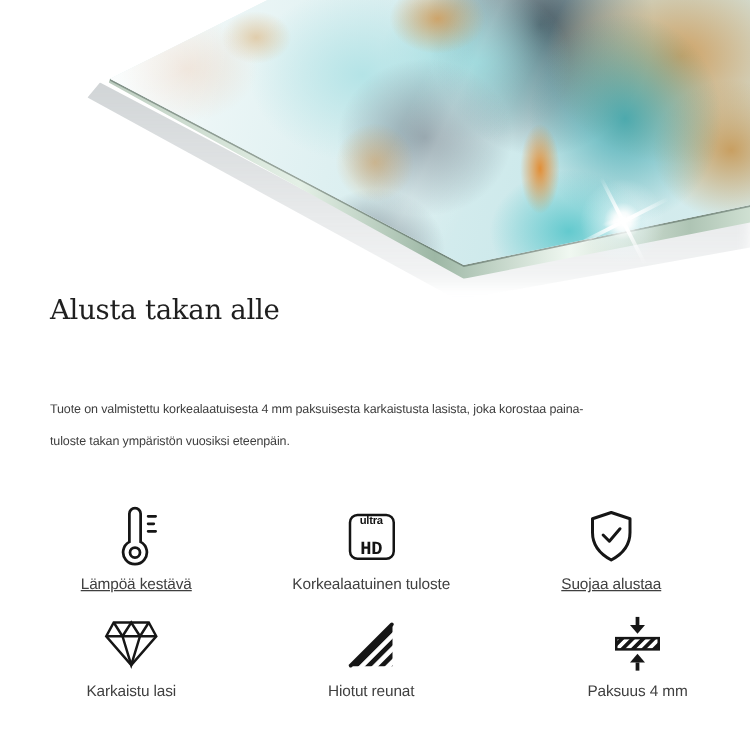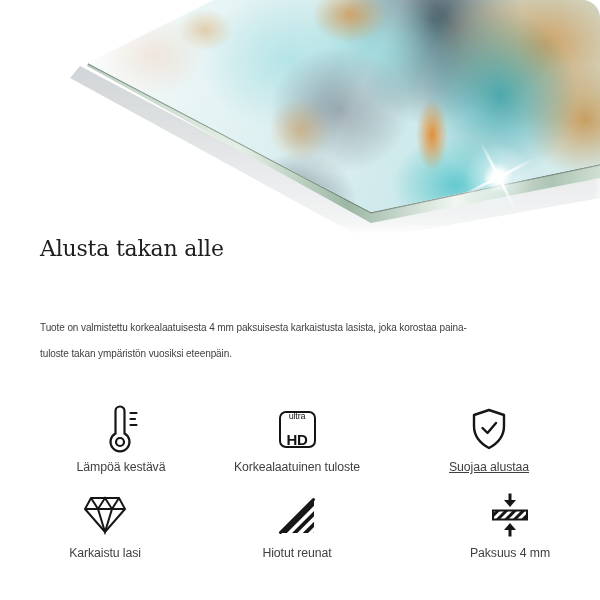--- a/index.html
+++ b/index.html
@@ -1,17 +1,17 @@
 <!DOCTYPE html>
 <html><head>
 <meta charset="utf-8">
 <style>
   html,body{margin:0;padding:0;background:#ffffff;}
   .page{position:relative;width:600px;height:600px;background:#ffffff;overflow:hidden;
-        font-family:"Liberation Sans",sans-serif;border-radius:18px;}
+        font-family:"Liberation Sans",sans-serif;}
 
   
   .hero{position:absolute;left:0;top:0;width:600px;height:228px;}
   .glass-shadow{position:absolute;inset:0;
     clip-path:polygon(80px 66px,372px 220px,600px 170px,600px 198px,366px 240px,70px 78px);
     background:linear-gradient(to bottom,rgba(110,122,128,.42),rgba(150,160,165,.10));
     filter:blur(5px);}
   .glass-reflection{position:absolute;inset:0;
     clip-path:polygon(88px 63px,4px 16px,0px 38px,0px 96px);
     background:linear-gradient(250deg,rgba(180,190,193,.35),rgba(220,226,228,0) 75%);
@@ -61,26 +61,26 @@
     font-size:22px;line-height:33px;letter-spacing:-.2px;font-weight:400;}
 
   
   .desc{position:absolute;left:40px;top:315px;color:#3e3e3e;
     font-size:10px;line-height:26px;letter-spacing:-.1px;white-space:nowrap;}
 
   
   .cell{position:absolute;width:190px;text-align:center;color:#3f3f3f;}
   .cell .icon-slot{height:50px;display:flex;align-items:center;justify-content:center;}
   .cell .feat-label{margin-top:6px;font-size:12.3px;letter-spacing:-.1px;}
-  .c1{left:26px;top:404px;} .c2{left:202px;top:404px;} .c3{left:394px;top:404px;text-decoration:underline;}
+  .c1{left:14px;top:404px;text-decoration:underline;} .c2{left:202px;top:404px;} .c3{left:394px;top:404px;text-decoration:underline;}
   .c4{left:10px;top:490px;} .c5{left:202px;top:490px;} .c6{left:415px;top:490px;}
   .uhd-box{width:33px;height:33px;border:2.5px solid #141414;border-radius:7px;
     display:flex;flex-direction:column;align-items:center;justify-content:center;color:#141414;}
-  .uhd-top{font-size:9px;font-weight:400;line-height:1;letter-spacing:-.2px;}
-  .uhd-bottom{font-size:15px;font-weight:700;line-height:1;margin-top:11px;letter-spacing:-.3px;}
+  .uhd-top{font-size:9px;font-weight:700;line-height:1;letter-spacing:-.2px;}
+  .uhd-bottom{font-size:15px;font-weight:700;line-height:1;margin-top:11px;letter-spacing:-.3px;font-family:Liberation Mono, monospace;}
   svg{display:block;}
 </style>
 </head>
 <body>
 
 <div class="page">
 
   <div class="hero">
     <div class="glass-shadow"></div>
     <div class="glass-reflection"></div>

